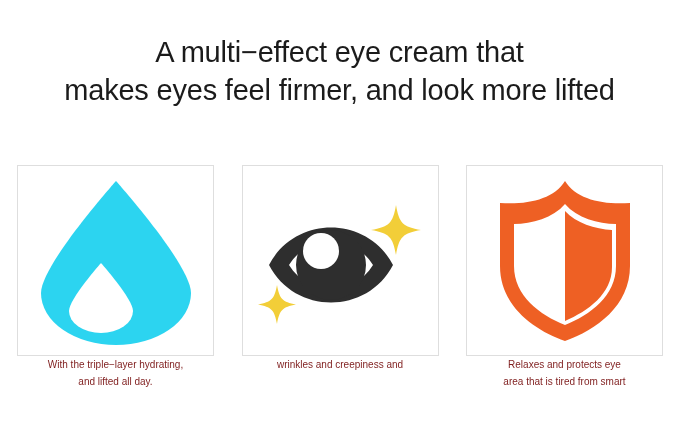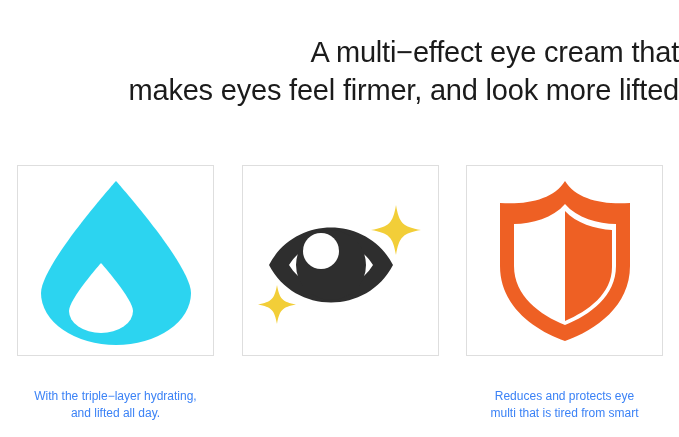--- a/index.html
+++ b/index.html
@@ -21,21 +21,21 @@
     height: 437px;
     background: #ffffff;
   }
 
   
   .headline {
     position: absolute;
     left: 0;
     top: 33px;
     width: 679px;
-    text-align: right;
+    text-align: center;
     color: #1b1b1b;
     font-size: 29px;
     line-height: 38px;
     letter-spacing: -0.2px;
     font-weight: 400;
   }
   .headline .hl-line {
     display: block;
     white-space: nowrap;
   }
@@ -63,25 +63,25 @@
     border: 1px solid #dedede;
     background: #ffffff;
     display: flex;
     align-items: center;
     justify-content: center;
   }
   .icon-card svg {
     display: block;
   }
   .caption {
-    margin-top: 32px;
+    margin-top: 0;
     width: 212px;
     text-align: center;
-    color: #3b82f6;
-    font-size: 12px;
+    color: #7f1d1d;
+    font-size: 10px;
     line-height: 17px;
   }
   .caption .cap-line {
     display: block;
     white-space: nowrap;
   }
 </style>
 </head>
 <body>
 
@@ -135,20 +135,21 @@
                    C 134 50, 138 46, 141 28 Z" fill="#F2CE38"></path>
 
           <path d="M22 108
                    C 24.5 122, 27.5 125, 41 127.5
                    C 27.5 130, 24.5 133, 22 147
                    C 19.5 133, 16.5 130, 3 127.5
                    C 16.5 125, 19.5 122, 22 108 Z" fill="#F2CE38"></path>
         </svg>
       </div>
       <div class="caption">
+        <span class="cap-line">wrinkles and creepiness and</span>
       </div>
     </div>
 
     <div class="feature">
       <div class="icon-card">
         <svg width="142" height="166" viewBox="0 0 142 166">
 
           <path d="M71 3
                    C 60 21, 34 27, 6 25
                    L 6 88
@@ -165,19 +166,19 @@
                    C 38 46, 59 40, 71 26 Z" fill="#EE6024" fill-rule="evenodd"></path>
 
           <path d="M71 33
                    C 82 45, 101 51, 118 52
                    L 118 89
                    C 118 116, 94 133, 71 143
                    L 71 33 Z" fill="#EE6024"></path>
         </svg>
       </div>
       <div class="caption">
-        <span class="cap-line">Reduces and protects eye</span>
-        <span class="cap-line">multi that is tired from smart</span>
+        <span class="cap-line">Relaxes and protects eye</span>
+        <span class="cap-line">area that is tired from smart</span>
       </div>
     </div>
 
   </div>
 </div>
 
 </body></html>

